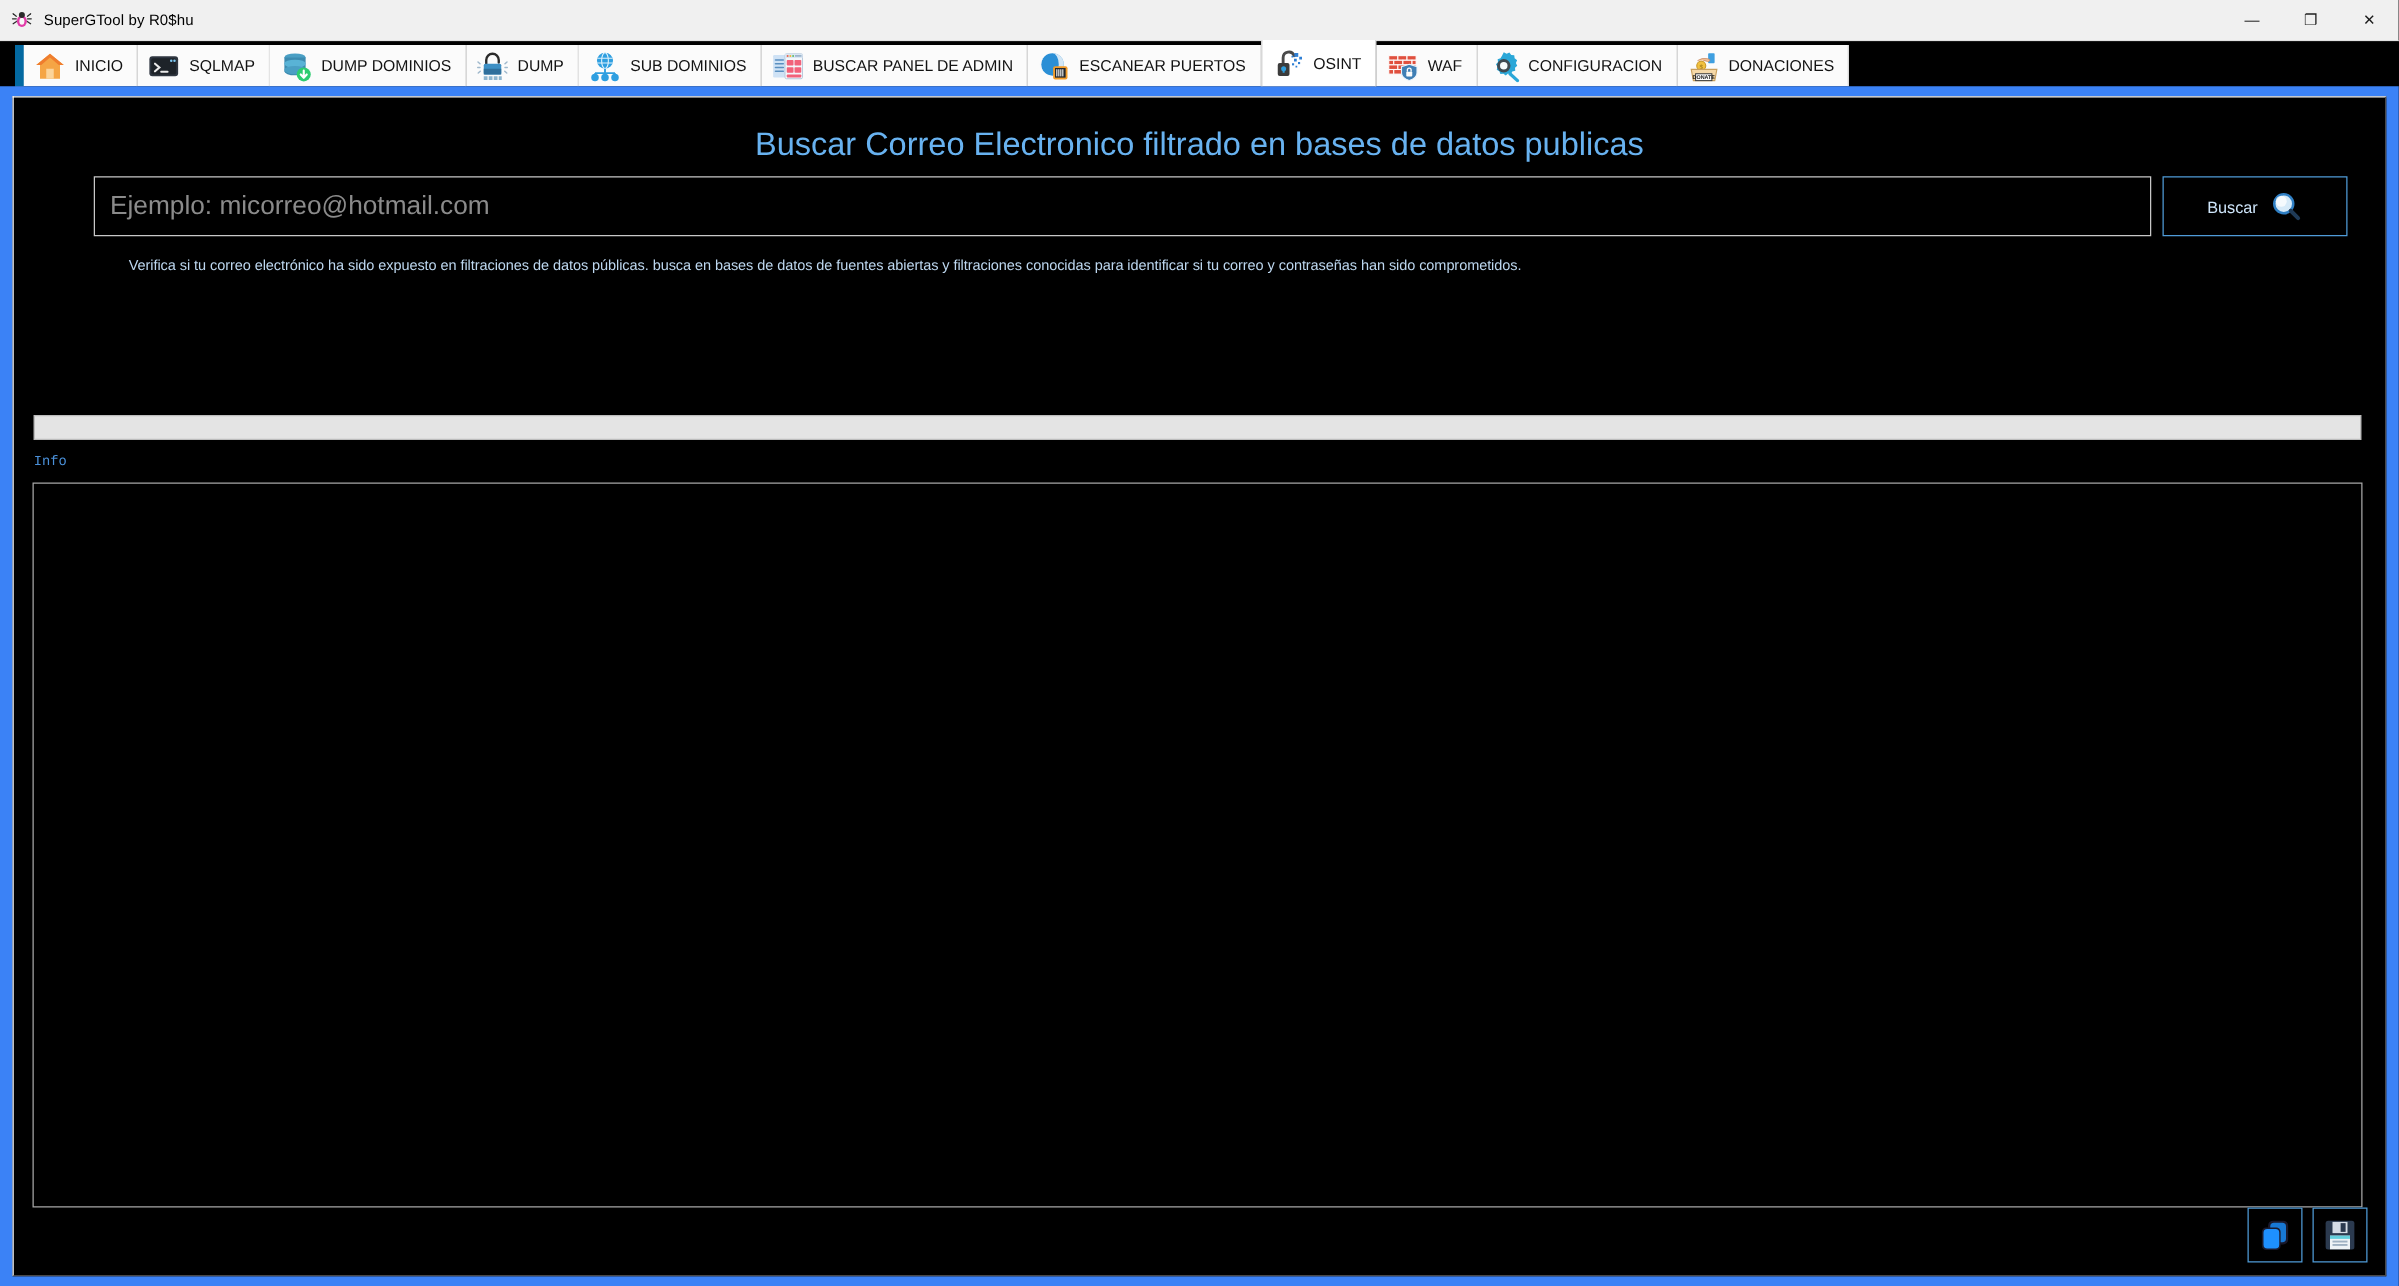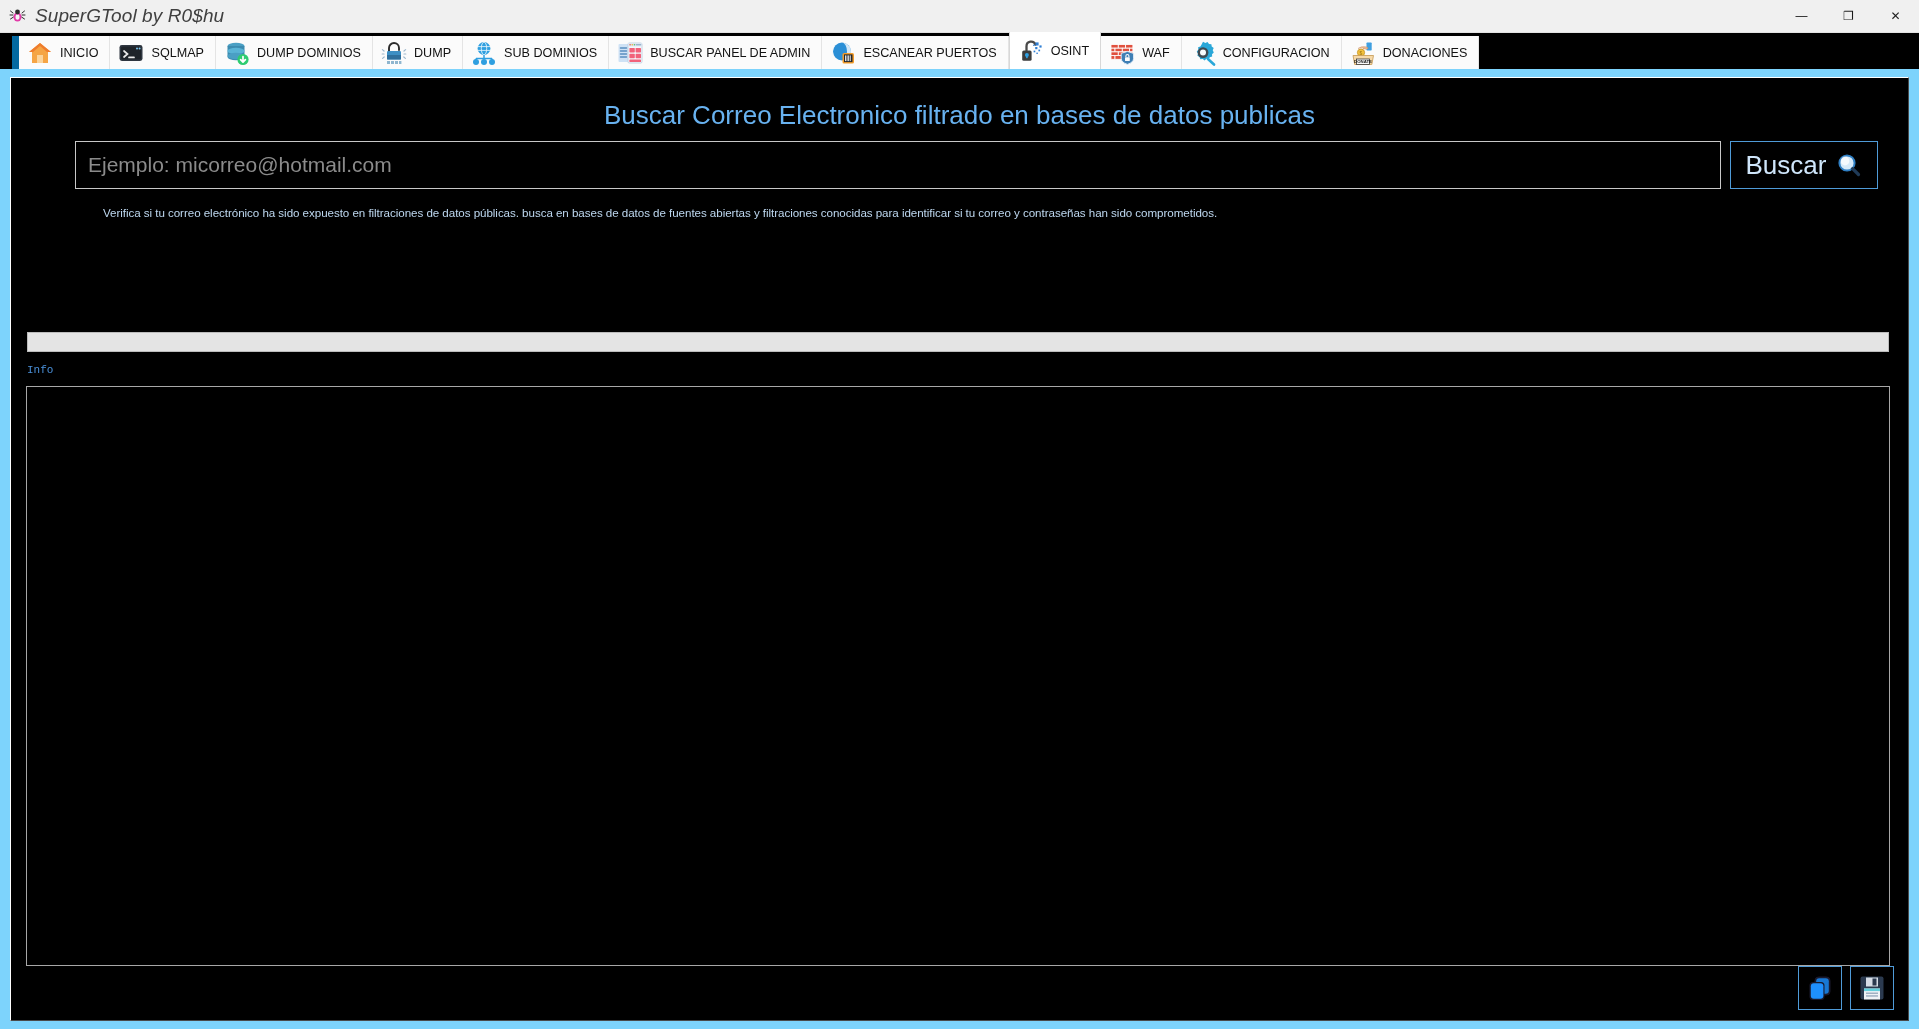--- a/index.html
+++ b/index.html
@@ -13,21 +13,21 @@
   
   .titlebar {
     height: 33px;
     background: #f0f0f0;
     display: flex;
     align-items: center;
     border-bottom: 1px solid #e2e2e2;
   }
   .titlebar-left { display: flex; align-items: center; padding-left: 9px; gap: 9px; flex: 1; }
   .app-icon { width: 17px; height: 17px; position: relative; }
-  .title-text { font-size: 19px; color: #404040; font-family: "Liberation Sans", sans-serif; letter-spacing: .1px; font-style: italic; }
+  .title-text { font-size: 12px; color: #000000; font-family: "Liberation Sans", sans-serif; letter-spacing: .1px; }
   .win-controls { display: flex; height: 33px; }
   .win-btn {
     width: 47px; height: 33px;
     display: flex; align-items: center; justify-content: center;
     font-size: 12px; color: #1a1a1a;
     font-family: "Liberation Sans", sans-serif;
   }
 
   
   .tabstrip {
@@ -63,21 +63,21 @@
     white-space: nowrap;
     font-family: "Liberation Sans", sans-serif;
   }
   .tab-icon { width: 26px; height: 26px; flex: 0 0 26px; display: block; }
 
   
   .window-body {
     position: absolute;
     left: 0; top: 69px;
     width: 1919px; height: 960px;
-    background: #7dd3fc;
+    background: #3b82f6;
     padding: 8px 10px 8px 10px;
   }
   .inner-frame {
     width: 100%; height: 100%;
     background: #000;
     border-top: 1px solid #ffffff;
     border-left: 1px solid #ffffff;
     border-right: 1px solid #4a4a4a;
     border-bottom: 1px solid #4a4a4a;
     position: relative;
@@ -113,21 +113,21 @@
     padding: 0 12px;
     font-family: "Liberation Sans", sans-serif;
     outline: none;
   }
   .email-input::placeholder { color: #8b8b8b; opacity: 1; }
   .btn-buscar {
     width: 148px; height: 48px;
     background: #000;
     border: 1px solid #4f9bd8;
     color: #cfe6fb;
-    font-size: 26px;
+    font-size: 13px;
     display: flex;
     align-items: center;
     justify-content: center;
     gap: 10px;
     font-family: "Liberation Sans", sans-serif;
     cursor: pointer;
   }
   .magnifier { width: 26px; height: 26px; flex: 0 0 26px; }
 
   .desc-text {

